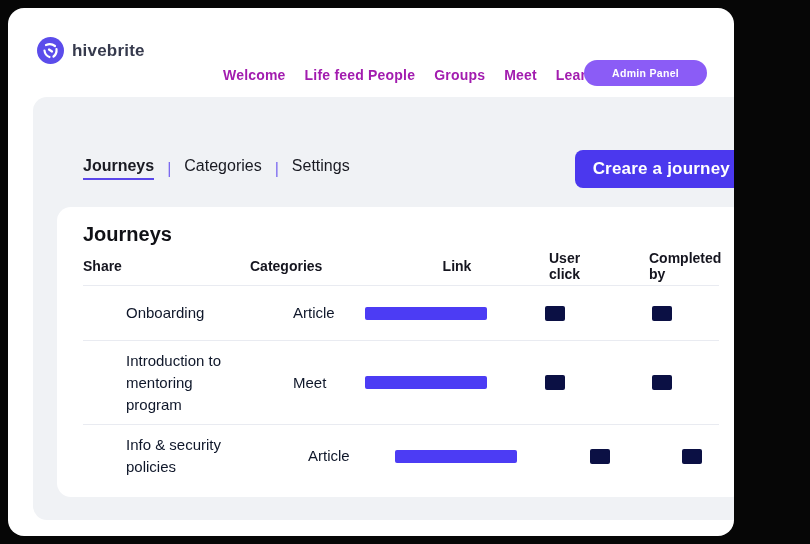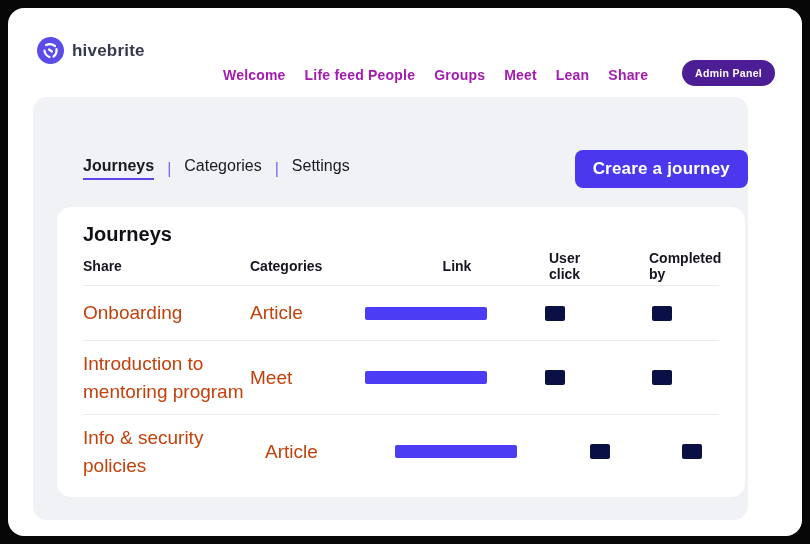--- a/index.html
+++ b/index.html
@@ -5,21 +5,21 @@
   * { box-sizing: border-box; margin: 0; padding: 0; }
   html,body { width: 810px; height: 544px; }
   body {
     background: #060606;
     font-family: "Liberation Sans", sans-serif;
     position: relative;
   }
   .page {
     position: absolute;
     left: 8px; top: 8px;
-    width: 794px; height: 528px;
+    width: 726px; height: 528px;
     background: #ffffff;
     border-radius: 16px;
     overflow: hidden;
   }
   
   .brand {
     position: absolute; left: 29px; top: 29px;
     display: flex; align-items: center; gap: 8px;
   }
   .brand-icon { width: 27px; height: 27px; display: block; }
@@ -29,23 +29,23 @@
   .topnav {
     position: absolute; left: 215px; top: 59px;
     display: flex; align-items: center; gap: 19px;
   }
   .topnav .nav-item {
     font-size: 14px; font-weight: 700; color: #a21caf;
     letter-spacing: .2px; cursor: pointer; white-space: nowrap;
   }
   .admin-btn {
     position: absolute; right: 27px; top: 52px;
-    background: #4c1d95; color: #ffffff;
+    background: #8b5cf6; color: #ffffff;
     font-size: 10.5px; font-weight: 700; letter-spacing: .3px;
-    padding: 7px 13px; border-radius: 13px; border: none;
+    padding: 7px 28px; border-radius: 13px; border: none;
     font-family: "Liberation Sans", sans-serif; cursor: pointer;
   }
   
   .content {
     position: absolute; left: 25px; top: 89px;
     width: 715px; height: 423px;
     background: #f0f2f5; border-radius: 14px;
   }
   .page-title {
     position: absolute; left: 50px; top: 16px;
@@ -79,21 +79,21 @@
   .trow {
     display: grid;
     grid-template-columns: 167px 115px 140px 100px 1fr;
     align-items: center;
   }
   .thead { height: 40px; border-bottom: 1px solid #e9ebf1; }
   .th { font-size: 14px; font-weight: 700; color: #15151f; }
   .th.c { justify-self: center; margin-left: 44px; }
   .tbody-row { min-height: 55px; border-bottom: 1px solid #e9ebf1; padding: 9px 0; }
   .tbody-row:last-child { border-bottom: none; gap: 15px; }
-  .td { font-size: 19px; font-weight: 400; color: #c2410c; line-height: 1.45; }
+  .td { font-size: 15px; font-weight: 400; color: #0f172a; line-height: 1.45; margin-left: 43px; }
   .link-bar {
     width: 122px; height: 13px; border-radius: 2px;
     background: #4c3cf4; cursor: pointer;
   }
   .sq {
     width: 20px; height: 15px; border-radius: 2px;
     background: #0b1044; justify-self: center;
   }
 </style>
 </head>

